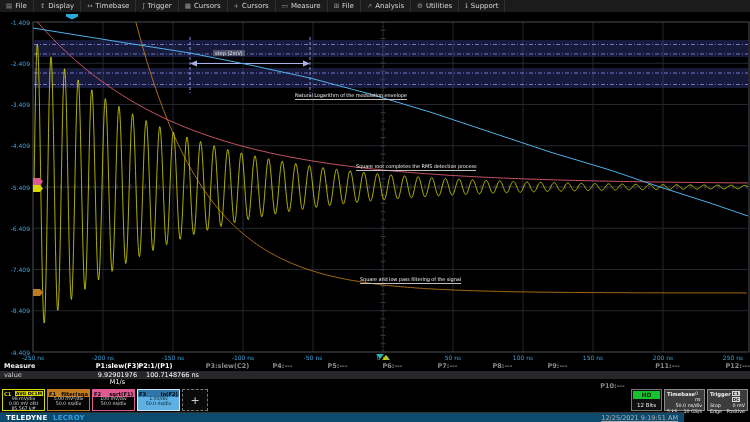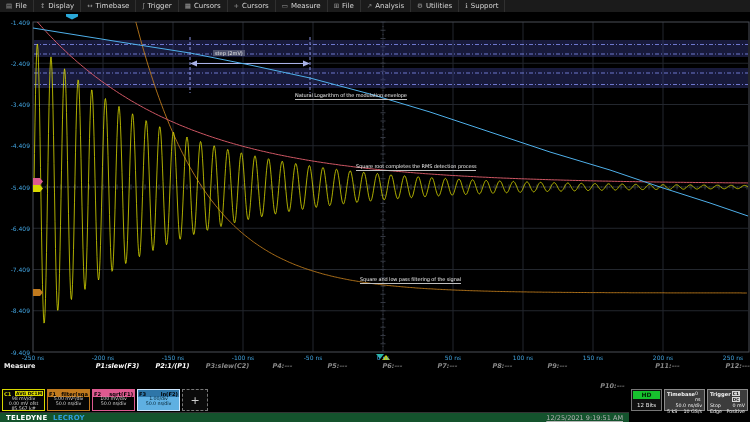--- a/index.html
+++ b/index.html
@@ -22,21 +22,21 @@
   #step-label{position:absolute;left:213px;top:50px;font-size:5px;line-height:6px;color:#e6e6e6;
               background:rgba(86,90,116,0.88);padding:0 2px;white-space:nowrap;}
   
   #measure{position:absolute;left:0;top:362px;width:750px;height:27px;z-index:4;font-size:6.5px;}
   .mrow{position:absolute;left:0;width:750px;height:8.5px;}
   .mrow.head{top:0;}
   .mrow.value{top:8.5px;background:#26262b;}
   .mrow.status{top:17px;}
   .mlabel{position:absolute;left:4px;top:1px;color:#f0f0f0;font-weight:bold;font-size:6.5px;line-height:7px;}
   .mrow.value .mlabel,.mrow.status .mlabel{font-weight:normal;color:#cfcfcf;}
-  .mcell{position:absolute;top:1px;width:55px;text-align:center;font-size:6.5px;line-height:7px;color:#fff;font-style:italic;}
+  .mcell{position:absolute;top:1px;width:55px;text-align:center;font-size:6.5px;line-height:7px;color:#fff;}
   .mhead{font-weight:bold;}
   .mhead.dim{color:#8a8a8a;}
   .mstat{color:#2bc62b;font-size:6px;}
   
   #descriptors{position:absolute;left:0;top:389px;width:480px;height:23px;z-index:4;}
   .desc{position:absolute;top:0;width:43px;height:22px;background:#050505;border:1px solid #666;
         box-sizing:border-box;overflow:hidden;}
   .desc-title{height:7px;display:flex;align-items:center;justify-content:space-between;
               padding:0 1px;font-size:5.2px;line-height:6px;font-weight:bold;}
   .desc-title .sub{font-weight:bold;}
@@ -52,21 +52,21 @@
   .prow{display:flex;justify-content:space-between;line-height:6px;}
   .ptitle{font-weight:bold;font-size:5.2px;}
   #hd-panel{position:absolute;left:631px;top:389px;width:31px;height:22px;background:#101010;
             border:1px solid #777;box-sizing:border-box;z-index:4;text-align:center;}
   #hd-badge{background:#17c22e;color:#002b06;font-weight:bold;font-size:6px;line-height:8px;height:8px;margin:1px;}
   #hd-bits{font-size:5.5px;color:#e8e8e8;line-height:10px;}
   #tb-panel{left:664px;width:41px;}
   #trig-panel{left:707px;width:41px;}
   .tbadge{background:#d8d8d8;color:#111;font-size:4.2px;font-weight:bold;padding:0 1px;margin-left:1px;line-height:5px;}
   
-  #statusbar{position:absolute;left:0;top:412px;width:629px;height:10px;background:#14532d;
+  #statusbar{position:absolute;left:0;top:412px;width:684px;height:10px;background:#0c4a6e;
              border-top:1px solid #333;box-sizing:border-box;display:flex;align-items:center;
              justify-content:space-between;padding:0 6px;z-index:5;}
   #brand{font-size:7px;font-weight:bold;letter-spacing:0.2px;}
   #brand .teledyne{color:#fff;}
   #brand .lecroy{color:#2f9fe0;margin-left:3px;}
   #datetime{font-size:6.5px;color:#b5b5b5;text-decoration:underline;}
 </style>
 </head>
 <body>
 
@@ -200,32 +200,47 @@
       <div class="xlabel" style="left: 509px;">100 ns</div>
       <div class="xlabel" style="left: 579px;">150 ns</div>
       <div class="xlabel" style="left: 649px;">200 ns</div>
       <div class="xlabel" style="left: 719px;">250 ns</div>
     </div>
 
   <div id="measure">
     <div class="mrow head" id="mrow-head">
       <span class="mlabel">Measure</span>
     <div class="mcell mhead" style="left: 90px;">P1:slew(F3)</div>
-        <div class="mcell mhead" style="left: 145px;">P2:1/(P1)</div>
+        <div class="mcell mhead" style="left: 128px;">P2:1/(P1)</div>
         <div class="mcell mhead dim" style="left: 200px;">P3:slew(C2)</div>
         <div class="mcell mhead dim" style="left: 255px;">P4:---</div>
         <div class="mcell mhead dim" style="left: 310px;">P5:---</div>
         <div class="mcell mhead dim" style="left: 365px;">P6:---</div>
         <div class="mcell mhead dim" style="left: 420px;">P7:---</div>
         <div class="mcell mhead dim" style="left: 475px;">P8:---</div>
         <div class="mcell mhead dim" style="left: 530px;">P9:---</div>
         <div class="mcell mhead dim" style="left: 585px; margin-top: 20px;">P10:---</div>
         <div class="mcell mhead dim" style="left: 640px;">P11:---</div>
         <div class="mcell mhead dim" style="left: 695px; text-align: right;">P12:---</div>
       </div>
+    <div class="mrow value" id="mrow-value">
+      <span class="mlabel">value</span>
+    <div class="mcell" style="left: 90px;">9.92901976 M1/s</div>
+        <div class="mcell" style="left: 145px;">100.7148766 ns</div>
+        <div class="mcell" style="left: 200px;"></div>
+        <div class="mcell" style="left: 255px;"></div>
+        <div class="mcell" style="left: 310px;"></div>
+        <div class="mcell" style="left: 365px;"></div>
+        <div class="mcell" style="left: 420px;"></div>
+        <div class="mcell" style="left: 475px;"></div>
+        <div class="mcell" style="left: 530px;"></div>
+        <div class="mcell" style="left: 585px;"></div>
+        <div class="mcell" style="left: 640px;"></div>
+        <div class="mcell" style="left: 695px;"></div>
+      </div>
   </div>
 
   <div id="descriptors">
       <div class="desc" style="left: 2px; border-color: rgb(217, 217, 0);">
         <div class="desc-title">
           <span style="color: rgb(217, 217, 0);">C1</span>
           <span class="badge" style="background: rgb(217, 217, 0);">AVG DC1M</span>
         </div>
         <div class="desc-line">98 mV/div</div>
         <div class="desc-line">0.00 mV ofst</div>

